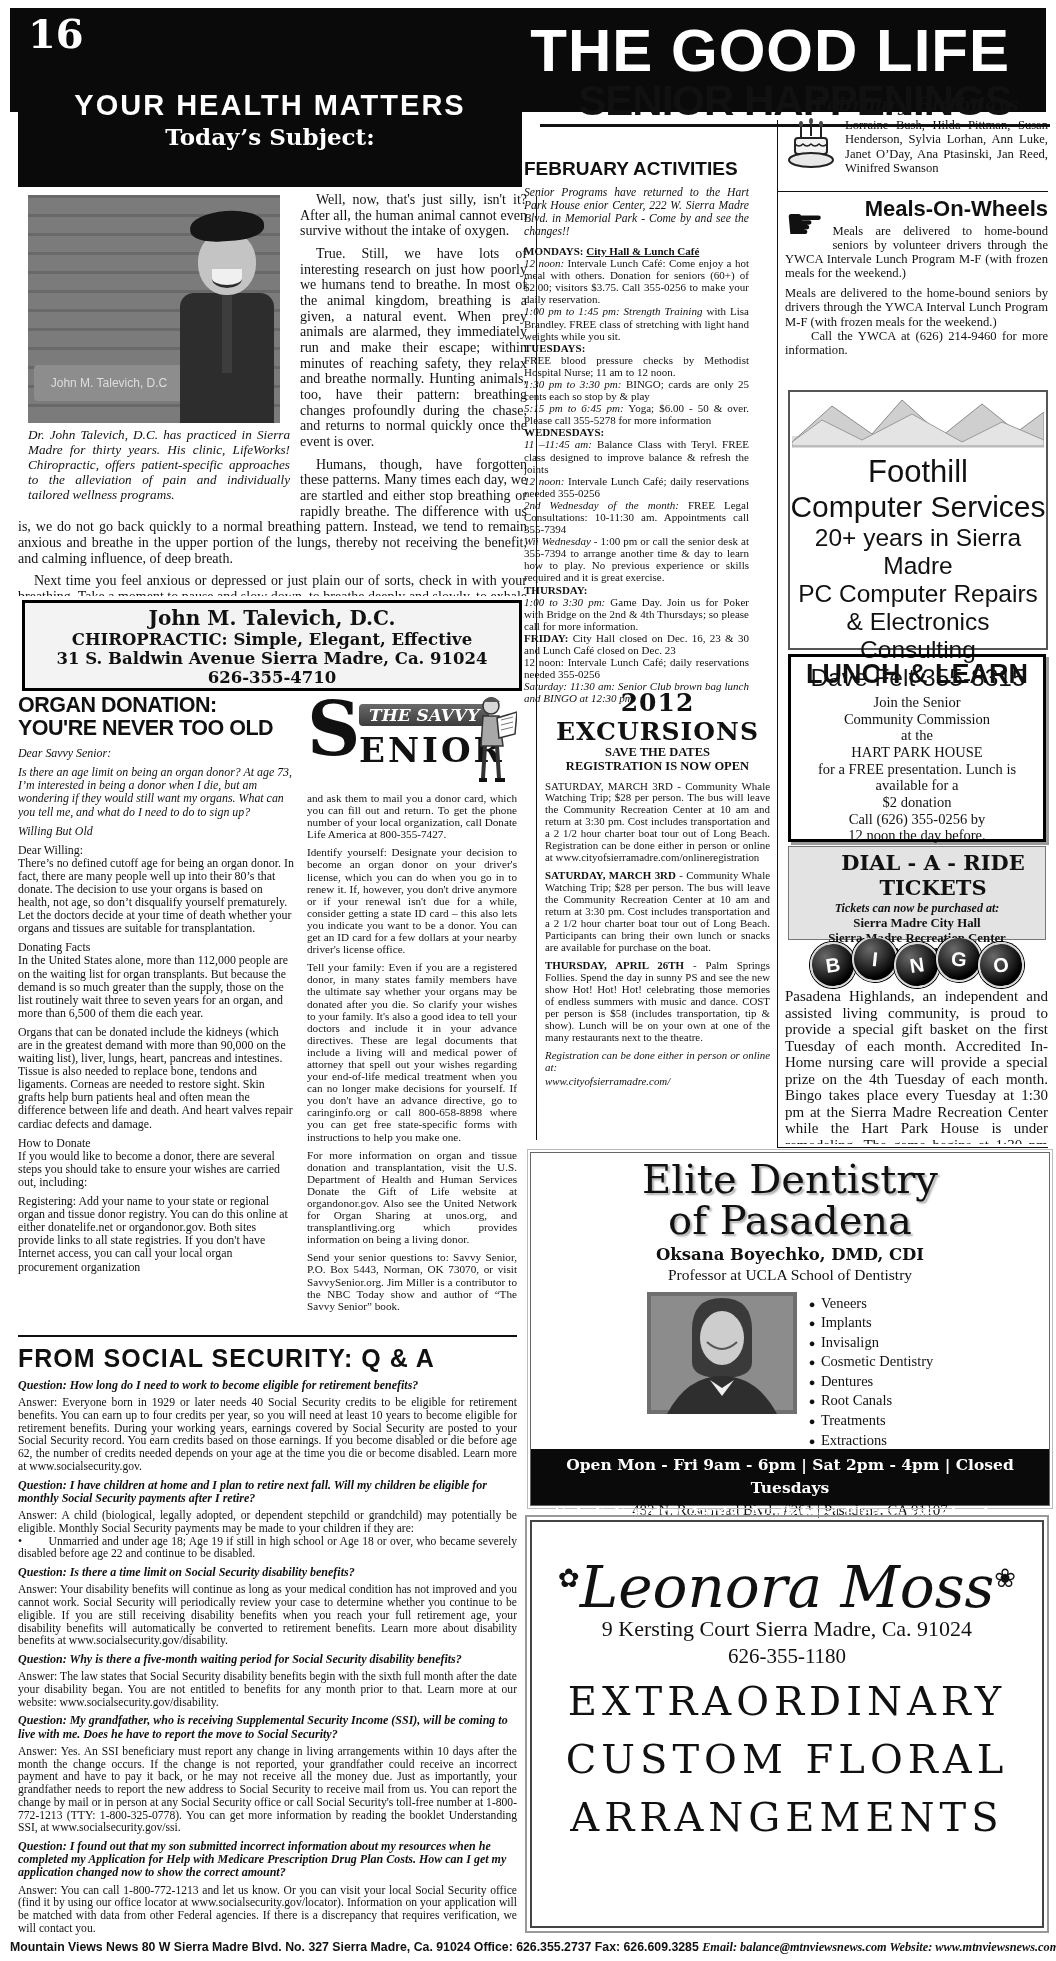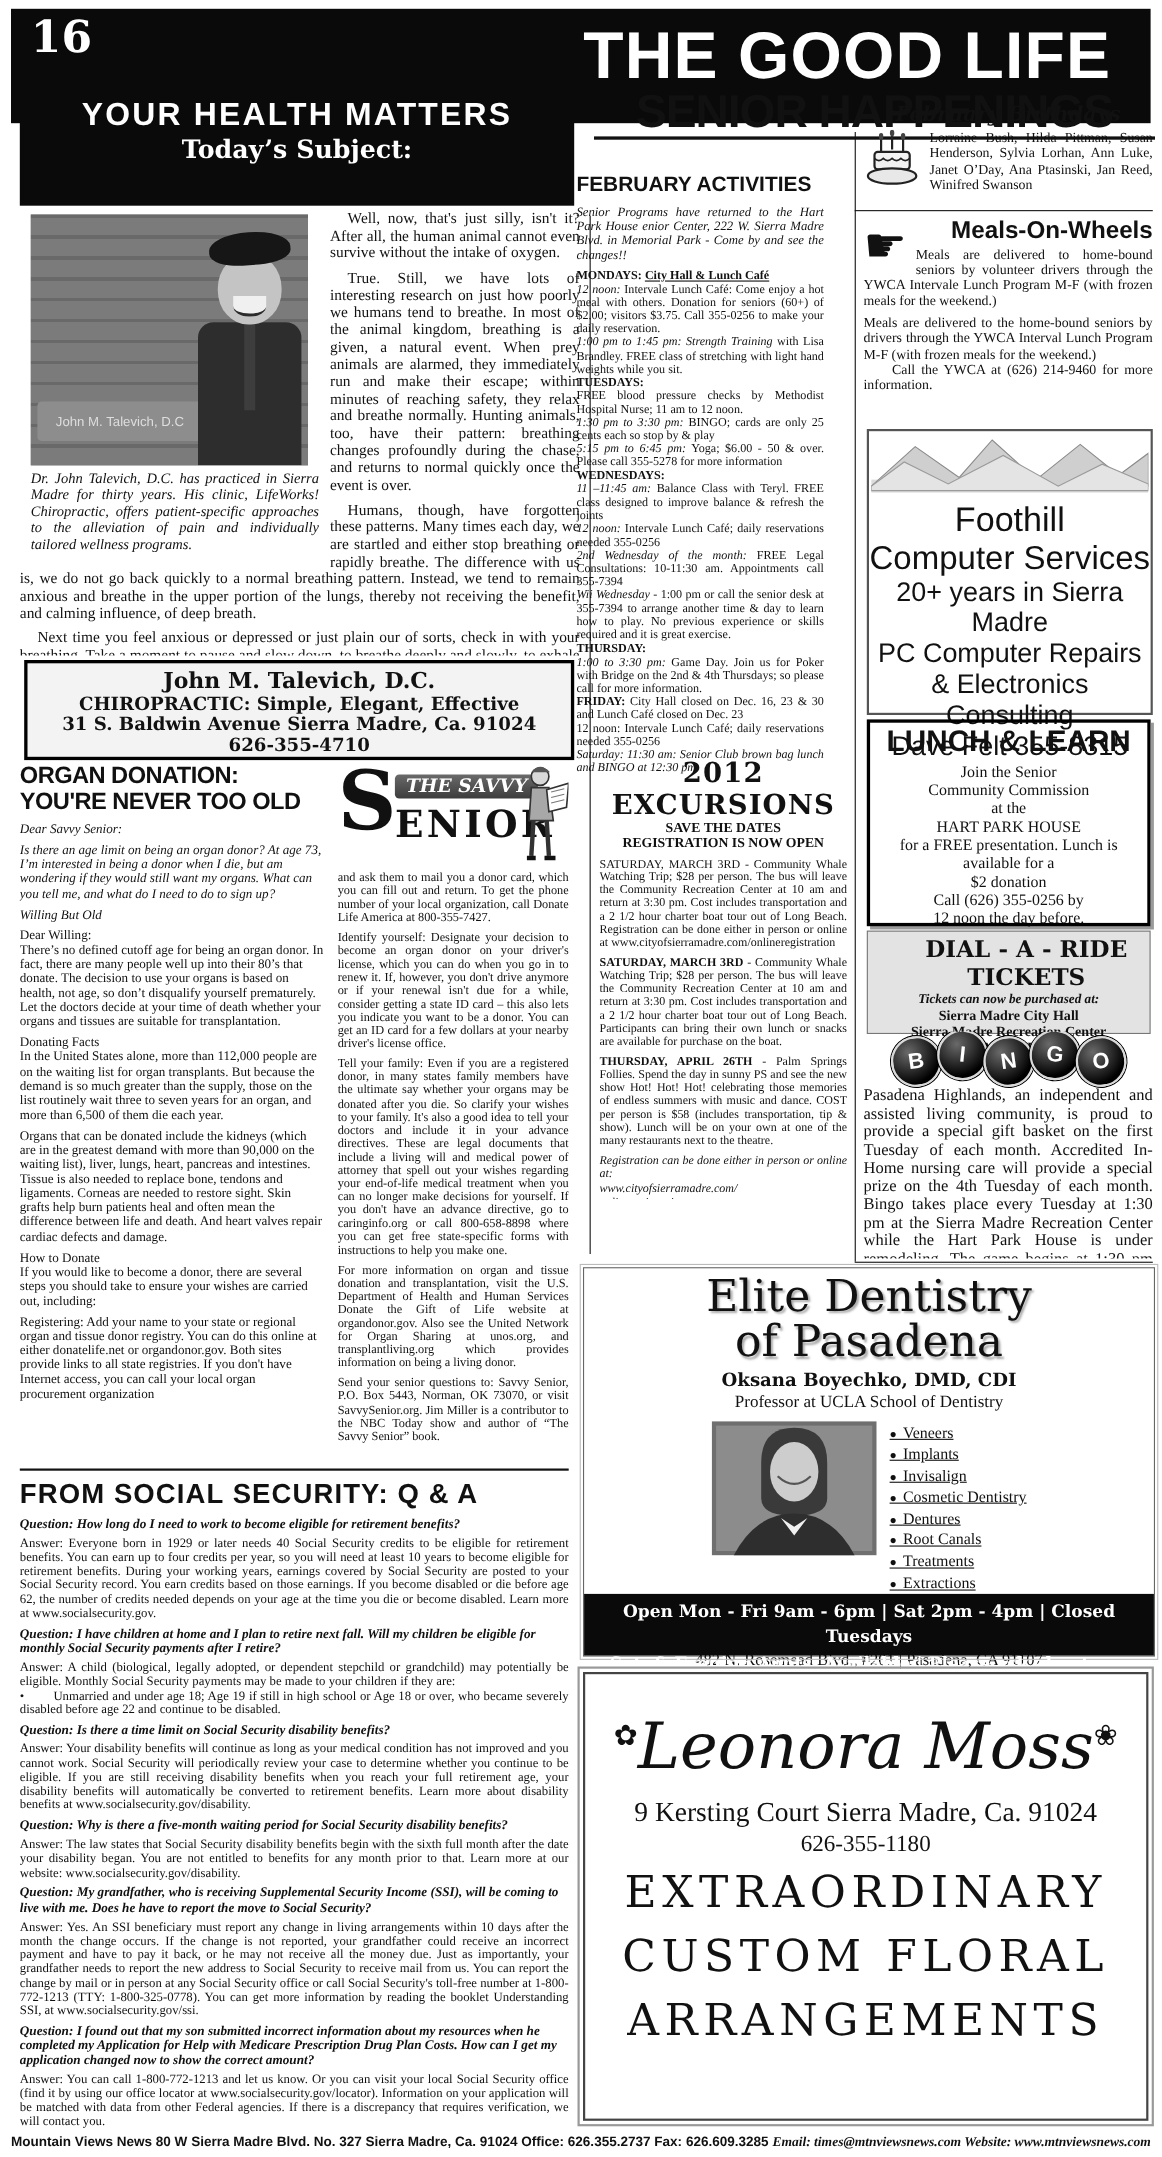--- a/index.html
+++ b/index.html
@@ -115,34 +115,34 @@
         text-align:center;line-height:42px;}
   .ball:nth-child(odd){transform:translateY(4px) rotate(-8deg);}
   .ball:nth-child(even){transform:translateY(-2px) rotate(6deg);}
   .bingo p{margin:0;font-size:15px;line-height:1.1;text-align:justify;}
   
   .elite{left:530px;top:1152px;width:518px;height:352px;border:1px solid #666;outline:1px solid #bbb;outline-offset:2px;
          text-align:center;}
   .elite .t{font-family:"DejaVu Serif",serif;font-size:40px;line-height:1.02;text-shadow:2px 2px 2px #aaa;margin-top:6px;}
   .elite .dn{font-family:"DejaVu Serif",serif;font-weight:bold;font-size:16.5px;margin-top:4px;}
   .elite .cr{font-size:15.5px;margin-top:2px;}
-  .elite-row{display:flex;justify-content:center;gap:12px;margin-top:8px;text-align:left;text-decoration:underline;}
+  .elite-row{display:flex;justify-content:center;gap:12px;margin-top:8px;text-align:left;}
   .elite ul{list-style:none;margin:2px 0 0;padding:0;font-size:14.5px;line-height:1.35;}
   .elite li:before{content:"●\00a0\00a0";font-size:11px;}
   .elite .ph{font-family:"DejaVu Serif",serif;font-weight:bold;font-size:26px;margin-top:6px;line-height:1;}
   .elite .ad1{font-size:15px;}
   .elite .ad2{font-size:15px;}
   .elite .bar{position:absolute;left:0;bottom:0;width:100%;height:52px;background:#0a0a0a;color:#fff;
               font-family:"DejaVu Serif",serif;font-weight:bold;font-size:15.5px;line-height:1.5;padding-top:4px;}
   
   .leo{left:530px;top:1520px;width:510px;height:404px;border:2px solid #444;outline:2px solid #999;outline-offset:3px;
        text-align:center;background:#fff;}
   .leo .name{font-family:"DejaVu Serif",serif;font-style:italic;font-size:58px;margin-top:36px;line-height:1;}
   .leo .deco{font-family:"DejaVu Sans",sans-serif;font-size:26px;vertical-align:super;}
-  .leo .addr{font-size:25px;margin-top:18px;}
+  .leo .addr{font-size:22px;margin-top:0;}
   .leo .ph{font-size:21px;margin-top:2px;}
   .leo .tag{font-family:"DejaVu Serif",serif;font-size:40px;letter-spacing:5px;line-height:1.3;margin-top:6px;}
   
   .pfoot{left:10px;top:1940px;width:1040px;font-family:"Liberation Sans",sans-serif;font-weight:bold;font-size:12.3px;white-space:nowrap;}
   .pfoot .em{font-family:"Liberation Serif",serif;font-style:italic;font-weight:bold;}
 </style>
 </head>
 <body>
 
 <div id="page">
@@ -389,16 +389,16 @@
   <div class="abs leo">
     <div class="name"><span class="deco">✿</span><span>Leonora Moss</span><span class="deco">❀</span></div>
     <div class="addr">9 Kersting Court   Sierra Madre, Ca.  91024</div>
     <div class="ph">626-355-1180</div>
     <div class="tag">EXTRAORDINARY</div>
     <div class="tag">CUSTOM FLORAL</div>
     <div class="tag">ARRANGEMENTS</div>
   </div>
 
   <div class="abs pfoot">
-    <span>Mountain Views News   80 W Sierra Madre Blvd.  No. 327   Sierra Madre, Ca.  91024    Office:  626.355.2737  Fax:  626.609.3285   </span><span class="em">Email:  </span><span class="em">times@mtnviewsnews.com</span><span class="em">   Website:  </span><span class="em">www.mtnviewsnews.com</span>
+    <span>Mountain Views News   80 W Sierra Madre Blvd.  No. 327   Sierra Madre, Ca.  91024    Office:  626.355.2737  Fax:  626.609.3285   </span><span class="em">Email:  </span><span class="em">balance@mtnviewsnews.com</span><span class="em">   Website:  </span><span class="em">www.mtnviewsnews.com</span>
   </div>
 
 </div>
 
 </body></html>

